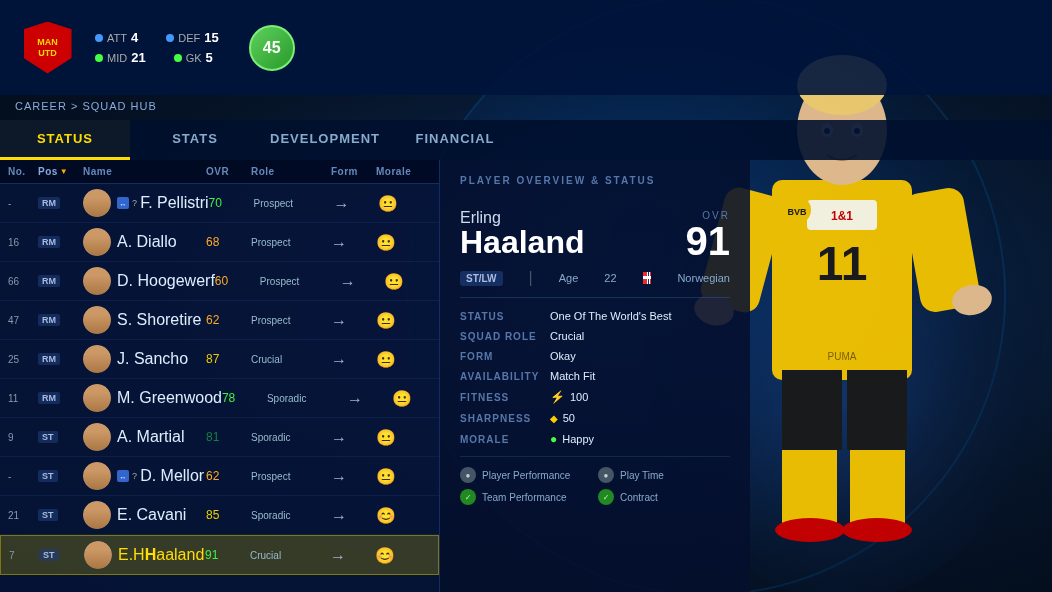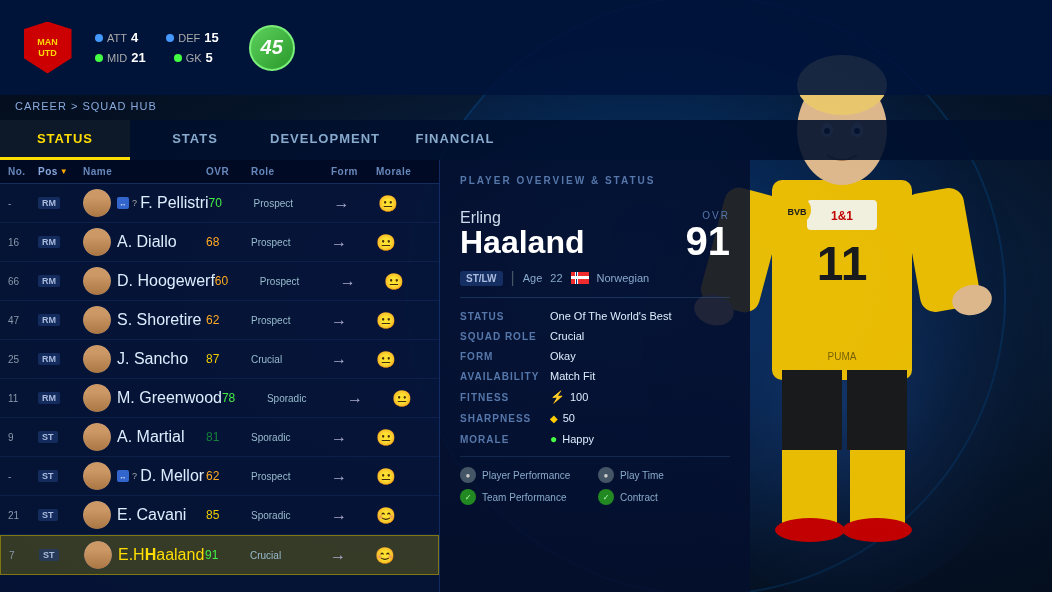--- a/index.html
+++ b/index.html
@@ -112,25 +112,24 @@
 
     .overall-badge {
       width: 46px;
       height: 46px;
       border-radius: 50%;
       background: linear-gradient(135deg, #5cd05c, #2a9a2a);
       border: 2px solid #7af07a;
       display: flex;
       align-items: center;
       justify-content: center;
-      font-size: 20px;
+      font-size: 16px;
       font-weight: bold;
       color: white;
       margin-left: 10px;
-      font-style: italic;
     }
 
     
     .breadcrumb {
       position: absolute;
       top: 100px;
       left: 15px;
       color: #88aadd;
       font-size: 11px;
       z-index: 10;
@@ -337,21 +336,21 @@
     .ovr-big .ovr-num {
       color: white;
       font-size: 40px;
       font-weight: bold;
       line-height: 1;
     }
 
     .player-meta {
       display: flex;
       align-items: center;
-      gap: 8px;
+      gap: 26px;
       margin-bottom: 12px;
       padding-bottom: 10px;
       border-bottom: 1px solid rgba(50,100,150,0.4);
     }
     .pos-badge {
       background: rgba(30,60,120,0.7);
       border-radius: 3px;
       padding: 2px 6px;
       font-size: 10px;
       color: #aabbdd;

